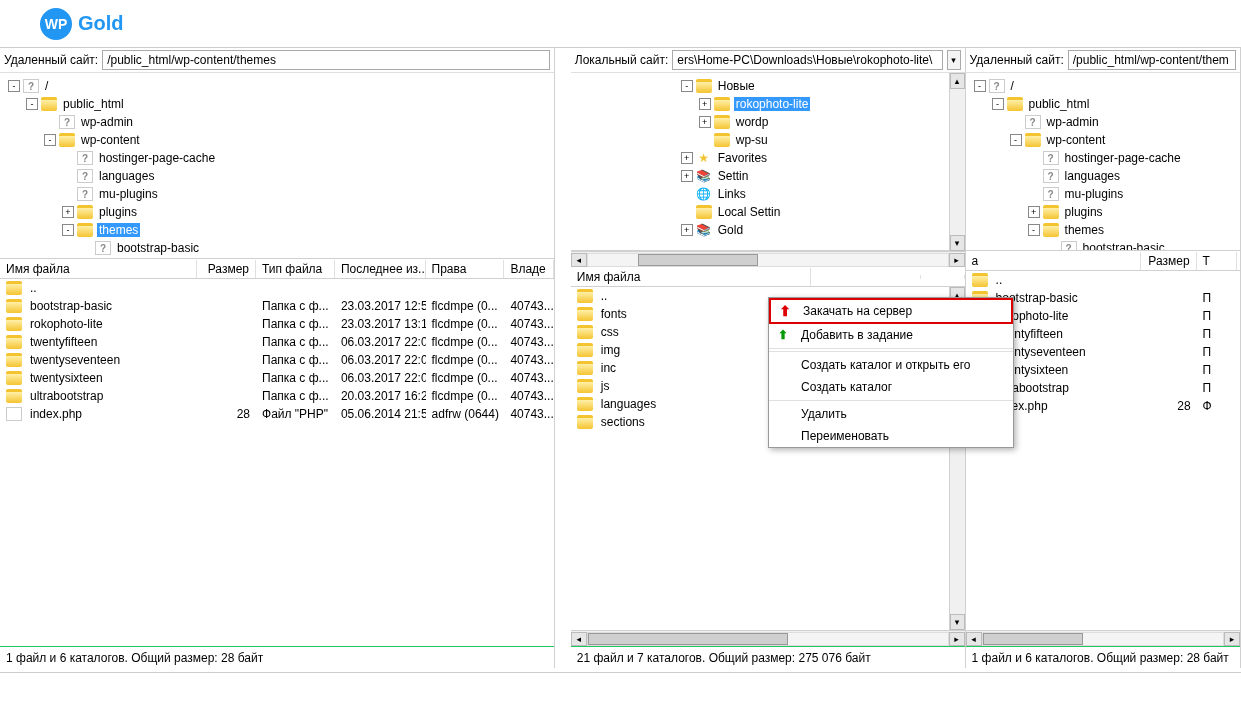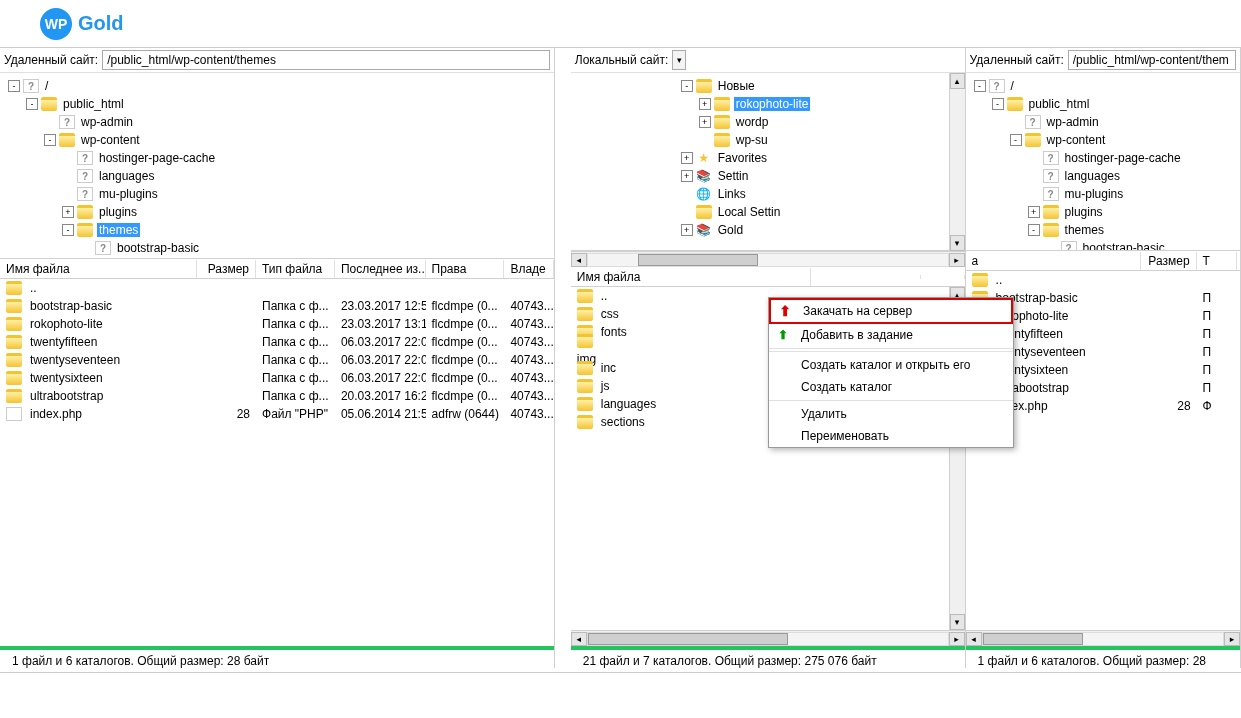--- a/index.html
+++ b/index.html
@@ -32,21 +32,21 @@
 .ico.lib { color: #c49050; font-size: 12px; }
 .ico.globe { color: #4a90e2; font-size: 12px; }
 .ico.arrow-up { color: #d00; font-weight: bold; font-size: 14px; }
 .ico.arrow-up-green { color: #090; font-weight: bold; font-size: 12px; }
 .lbl { padding: 0 2px; }
 .list-header { display: flex; border-bottom: 1px solid #d0d0d0; background: #fff; height: 20px; align-items: center; }
 .list-header .col { border-right: 1px solid #e0e0e0; padding: 2px 6px; white-space: nowrap; overflow: hidden; }
 .list { flex: 1; overflow: auto; }
 .list-row { display: flex; align-items: center; height: 18px; white-space: nowrap; }
 .list-row .cell { padding: 1px 6px; overflow: hidden; white-space: nowrap; }
-.status { border-top: 4px solid #22c55e; padding: 4px 12px; font-size: 12px; height: 22px; }
+.status { border-top: 1px solid #22c55e; padding: 4px 6px; font-size: 12px; height: 22px; }
 .scroll-x { height: 16px; background: #f0f0f0; border-top: 1px solid #d0d0d0; position: relative; display: flex; align-items: center; }
 .scroll-x .sbtn { width: 16px; height: 14px; background: #e6e6e6; border: 1px solid #bbb; font-size: 9px; display:flex;align-items:center;justify-content:center; }
 .scroll-x .track { flex:1; height:14px; background:#f4f4f4; border:1px solid #ddd; position:relative; }
 .scroll-x .thumb { position:absolute; top:0; height:12px; background:#cfcfcf; border:1px solid #999; }
 .ctx-menu { position: absolute; background: #fff; border: 1px solid #999; box-shadow: 2px 2px 6px rgba(0,0,0,.3); width: 246px; z-index: 100; }
 .ctx-item { display: flex; align-items: center; padding: 4px 8px; gap: 8px; cursor: default; }
 .ctx-item.hl { border: 2px solid #d00; }
 .ctx-item .cico { width: 16px; display:flex; justify-content:center; }
 .ctx-sep { height: 1px; background: #e0e0e0; margin: 2px 0; }
 .footer-sep { border-top: 1px solid #ccc; margin-top: 4px; height: 30px; }
@@ -224,20 +224,21 @@
           <div class="cell cL4">adfrw (0644)</div>
           <div class="cell cL5">40743...</div>
         </div>
       </div>
     <div class="status">1 файл и 6 каталогов. Общий размер: 28 байт</div>
   </div>
 
   <div class="pane pane-mid">
     <div class="addr-row">
       <span class="addr-label">Локальный сайт:</span>
+      <input class="addr-input" value="ers\Home-PC\Downloads\Новые\rokophoto-lite\" style="">
       <div class="addr-dd">▾</div>
     </div>
     <div style="display:flex;flex:0 0 auto">
       <div class="tree mid" id="tree-mid" style="flex:1">
           <div class="tree-row" style="padding-left: 110px;">
             <span class="twist">-</span>
             <span class="ico folder"></span>
             <span class="lbl">Новые</span>
           </div>
           <div class="tree-row sel" style="padding-left: 128px;">
@@ -305,35 +306,35 @@
             <div class="cell cM0" style="display: flex; align-items: center; gap: 4px;">
               <span class="ico folder"></span>
               <span>..</span>
             </div>
             <div class="cell cM1"></div>
             <div class="cell cM2"></div>
           </div>
           <div class="list-row">
             <div class="cell cM0" style="display: flex; align-items: center; gap: 4px;">
               <span class="ico folder"></span>
+              <span>fonts</span>
+            </div>
+            <div class="cell cM1">Папка с файл...</div>
+            <div class="cell cM2">23.0</div>
+          </div>
+          <div class="list-row">
+            <div class="cell cM0" style="display: flex; align-items: center; gap: 4px;">
+              <span class="ico folder"></span>
               <span>css</span>
             </div>
             <div class="cell cM1">Папка с файл...</div>
             <div class="cell cM2">23.0</div>
           </div>
           <div class="list-row">
             <div class="cell cM0" style="display: flex; align-items: center; gap: 4px;">
-              <span class="ico folder"></span>
-              <span>fonts</span>
-            </div>
-            <div class="cell cM1">Папка с файл...</div>
-            <div class="cell cM2">23.0</div>
-          </div>
-          <div class="list-row">
-            <div class="cell cM0" style="display: flex; align-items: flex-start; gap: 4px; flex-direction: column;">
               <span class="ico folder"></span>
               <span>img</span>
             </div>
             <div class="cell cM1">Папка с файл...</div>
             <div class="cell cM2">23.0</div>
           </div>
           <div class="list-row">
             <div class="cell cM0" style="display: flex; align-items: center; gap: 4px;">
               <span class="ico folder"></span>
               <span>inc</span>

